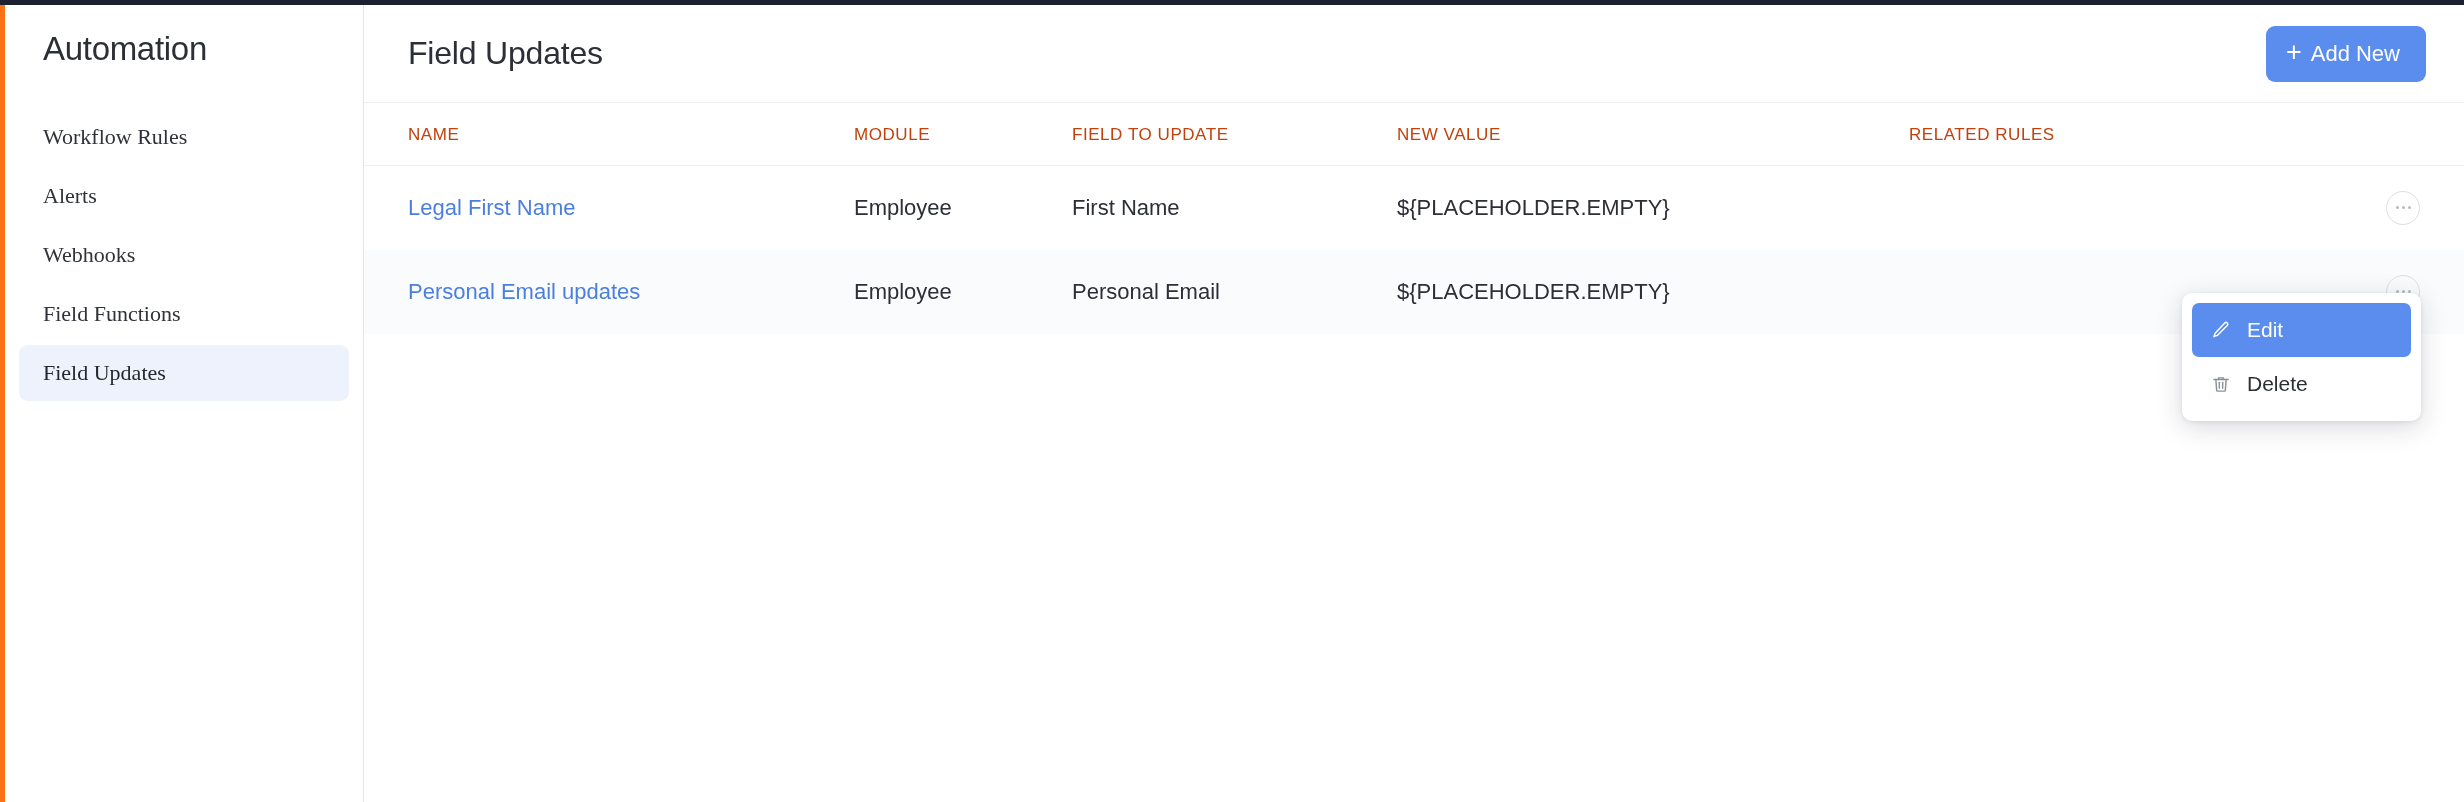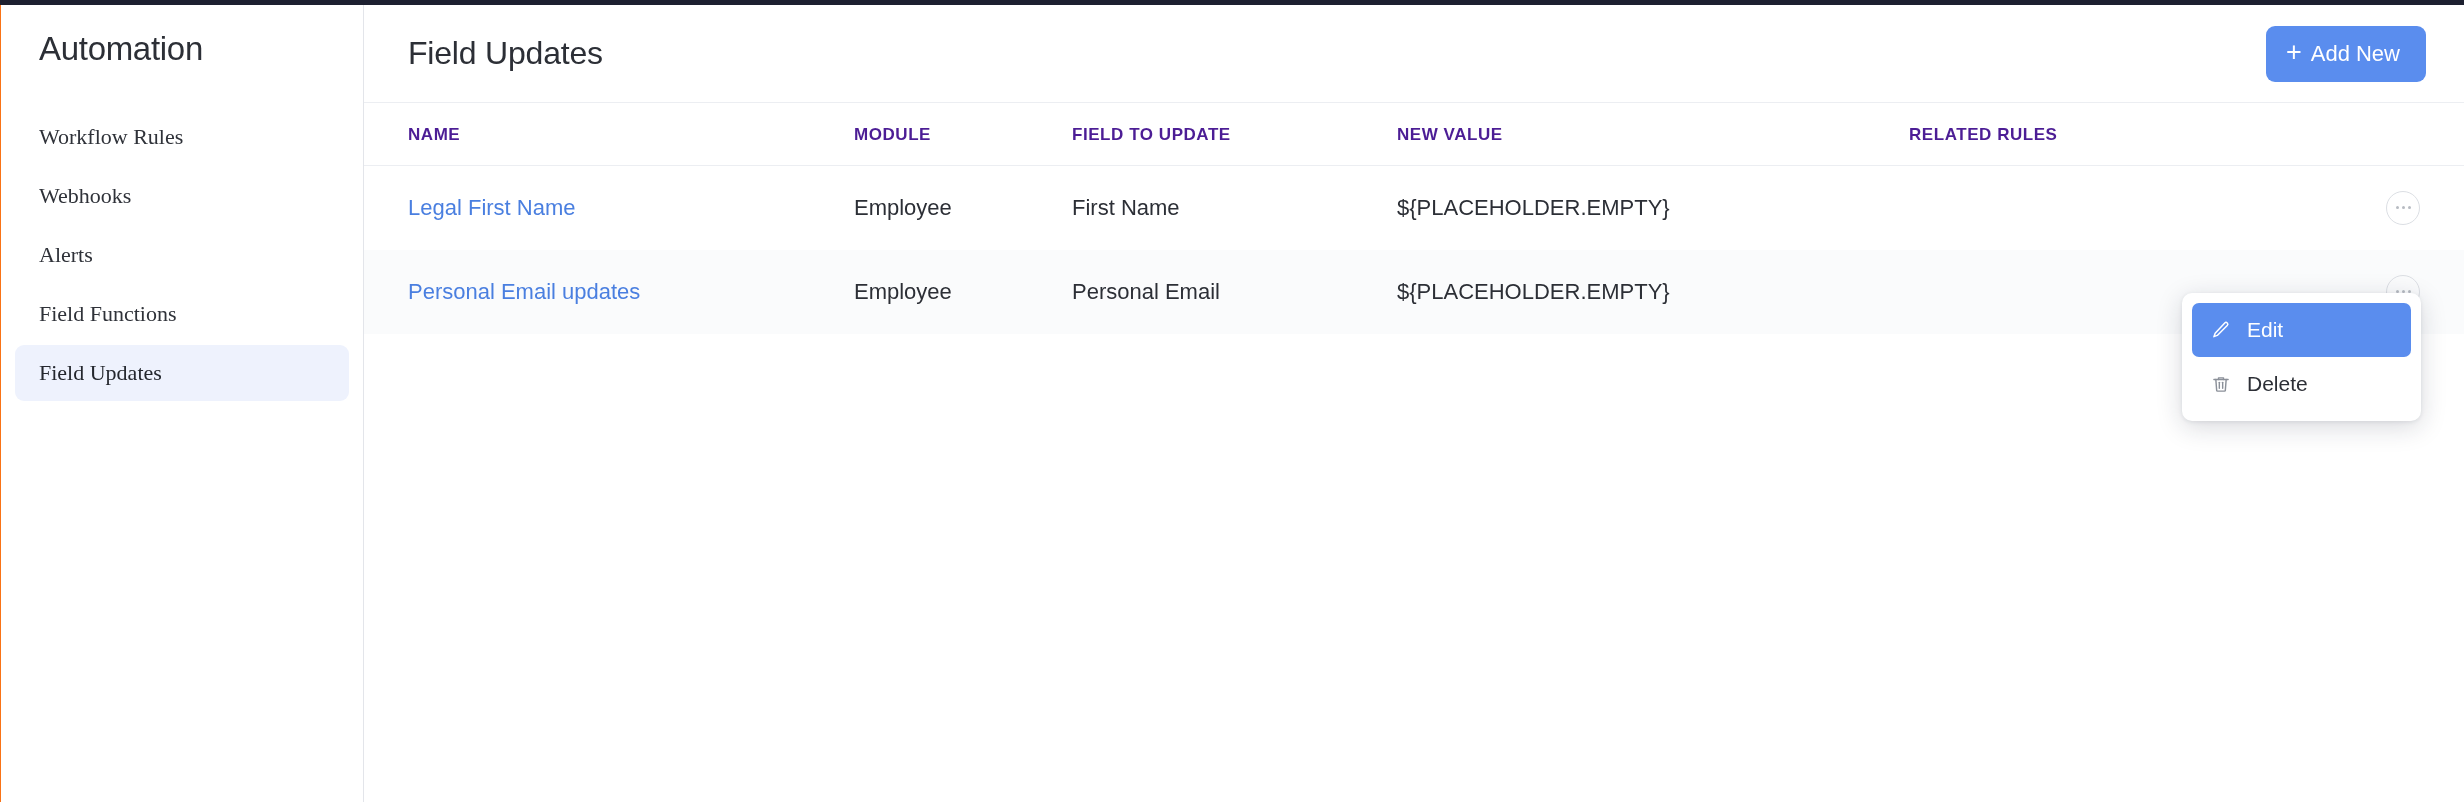--- a/index.html
+++ b/index.html
@@ -34,21 +34,21 @@
     height: 797px;
     display: flex;
     align-items: stretch;
   }
 
   
   #sidebar {
     width: 364px;
     flex: 0 0 364px;
     background: #ffffff;
-    border-left: 1px solid #f97316;
+    border-left: 5px solid #f97316;
     border-right: 1px solid #e3e5ea;
     padding-top: 24px;
     position: relative;
   }
 
   #sidebar-title {
     font-size: 33px;
     font-weight: 400;
     color: #2c2f36;
     letter-spacing: -0.3px;
@@ -131,23 +131,23 @@
 
   table.data-table {
     width: 100%;
     border-collapse: collapse;
     table-layout: fixed;
   }
 
   table.data-table thead th {
     text-align: left;
     font-size: 17px;
-    font-weight: 700;
+    font-weight: 400;
     letter-spacing: 0.55px;
-    color: #4c1d95;
+    color: #c2410c;
     padding: 22px 0 20px 0;
     border-bottom: 1px solid #eceef2;
     white-space: nowrap;
   }
 
   
   col.c-name    { width: 490px; }
   col.c-module  { width: 218px; }
   col.c-field   { width: 325px; }
   col.c-value   { width: 512px; }
@@ -250,24 +250,24 @@
 
 <div id="app">
 
   <aside id="sidebar">
     <div id="sidebar-title">Automation</div>
     <ul class="nav-list">
       <li class="nav-item">
         <span>Workflow Rules</span>
       </li>
       <li class="nav-item">
+        <span>Alerts</span>
+      </li>
+      <li class="nav-item">
         <span>Webhooks</span>
-      </li>
-      <li class="nav-item">
-        <span>Alerts</span>
       </li>
       <li class="nav-item">
         <span>Field Functions</span>
       </li>
       <li class="nav-item active">
         <span>Field Updates</span>
       </li>
     </ul>
   </aside>
 

